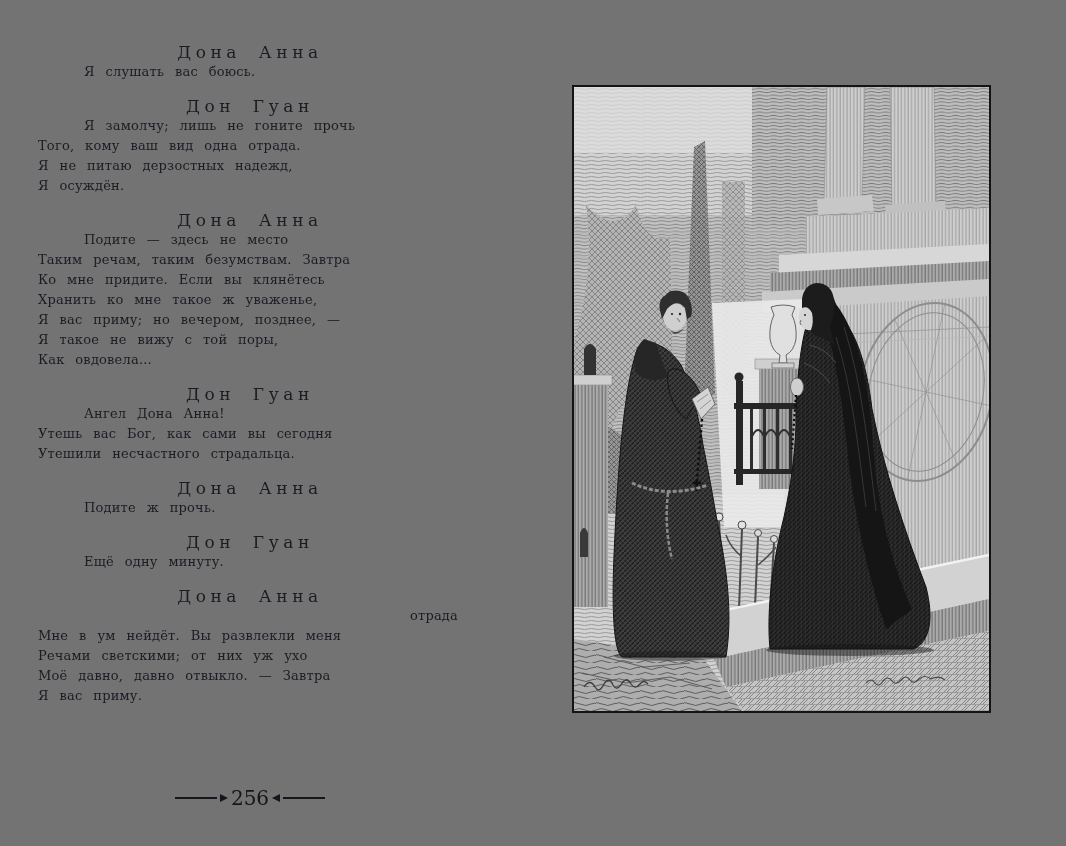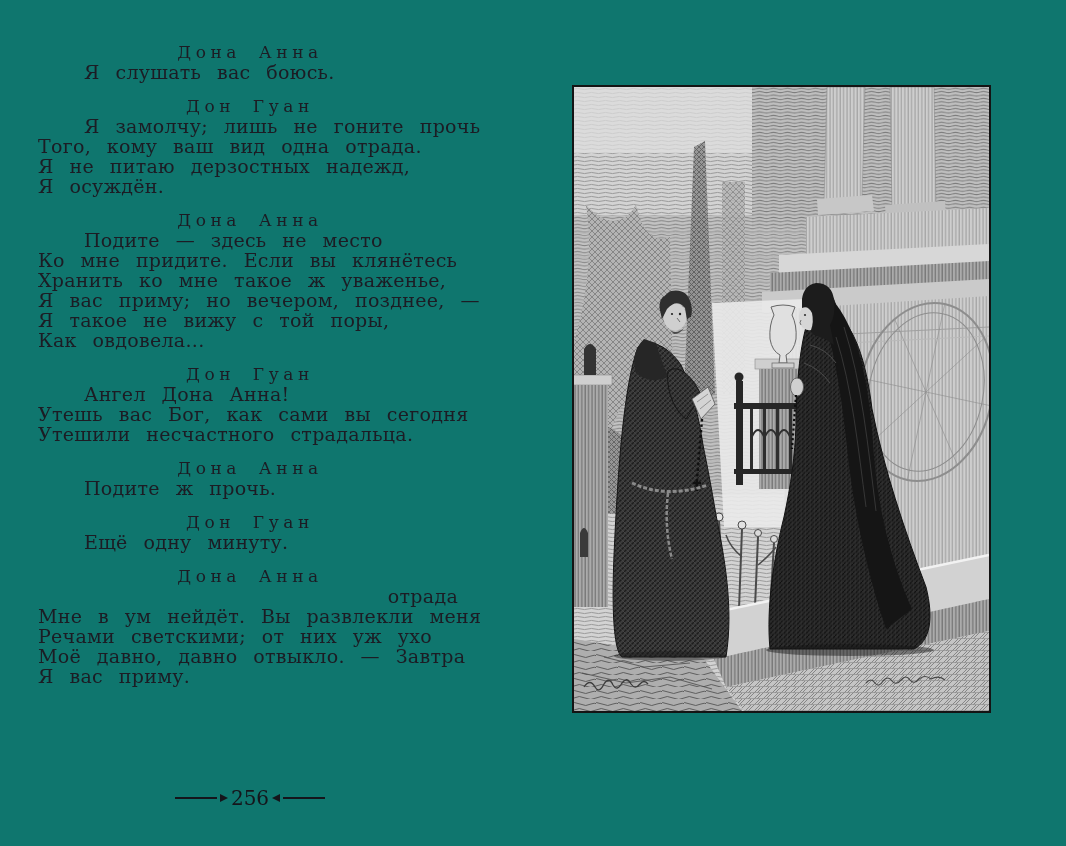--- a/index.html
+++ b/index.html
@@ -1,27 +1,27 @@
 <!DOCTYPE html>
 <html><head>
 <meta charset="utf-8">
 <style>
   html,body{margin:0;padding:0;background:#ffffff;}
   .page{
-    position:relative;width:1066px;height:846px;background:#0f766e;overflow:hidden;
+    position:relative;width:1066px;height:846px;background:#737373;overflow:hidden;
     font-family:"DejaVu Serif","Liberation Serif",serif;color:#1c1c24;
   }
   .text-column{position:absolute;left:38px;top:42px;width:424px;}
   .speaker{
     text-align:center;font-size:17px;line-height:20px;
     letter-spacing:.27em;word-spacing:.45em;margin:14px 0 0 0;white-space:nowrap;
   }
   .speaker:first-child{margin-top:0;}
   .line{
-    font-size:19px;line-height:20px;word-spacing:.5em;letter-spacing:.015em;
+    font-size:13px;line-height:20px;word-spacing:.5em;letter-spacing:.015em;
     white-space:nowrap;
   }
   .line.indent{padding-left:46px;}
   .line.right{text-align:right;padding-right:4px;}
   .footer{
     position:absolute;left:38px;top:788px;width:424px;
     display:flex;align-items:center;justify-content:center;gap:3px;
   }
   .footer .dash{display:block;width:42px;height:2.5px;background:#15151b;}
   .footer .arr{display:block;width:0;height:0;border-top:4.5px solid transparent;border-bottom:4.5px solid transparent;}
@@ -42,20 +42,21 @@
   <div class="text-column" id="dialogue-column">
       <div class="speaker">Дона Анна</div>
       <div class="line indent">Я слушать вас боюсь.</div>
       <div class="speaker">Дон Гуан</div>
       <div class="line indent">Я замолчу; лишь не гоните прочь</div>
       <div class="line flush">Того, кому ваш вид одна отрада.</div>
       <div class="line flush">Я не питаю дерзостных надежд,</div>
       <div class="line flush">Я осуждён.</div>
       <div class="speaker">Дона Анна</div>
       <div class="line indent">Подите — здесь не место</div>
+      <div class="line flush">Таким речам, таким безумствам. Завтра</div>
       <div class="line flush">Ко мне придите. Если вы клянётесь</div>
       <div class="line flush">Хранить ко мне такое ж уваженье,</div>
       <div class="line flush">Я вас приму; но вечером, позднее, —</div>
       <div class="line flush">Я такое не вижу с той поры,</div>
       <div class="line flush">Как овдовела...</div>
       <div class="speaker">Дон Гуан</div>
       <div class="line indent">Ангел Дона Анна!</div>
       <div class="line flush">Утешь вас Бог, как сами вы сегодня</div>
       <div class="line flush">Утешили несчастного страдальца.</div>
       <div class="speaker">Дона Анна</div>

